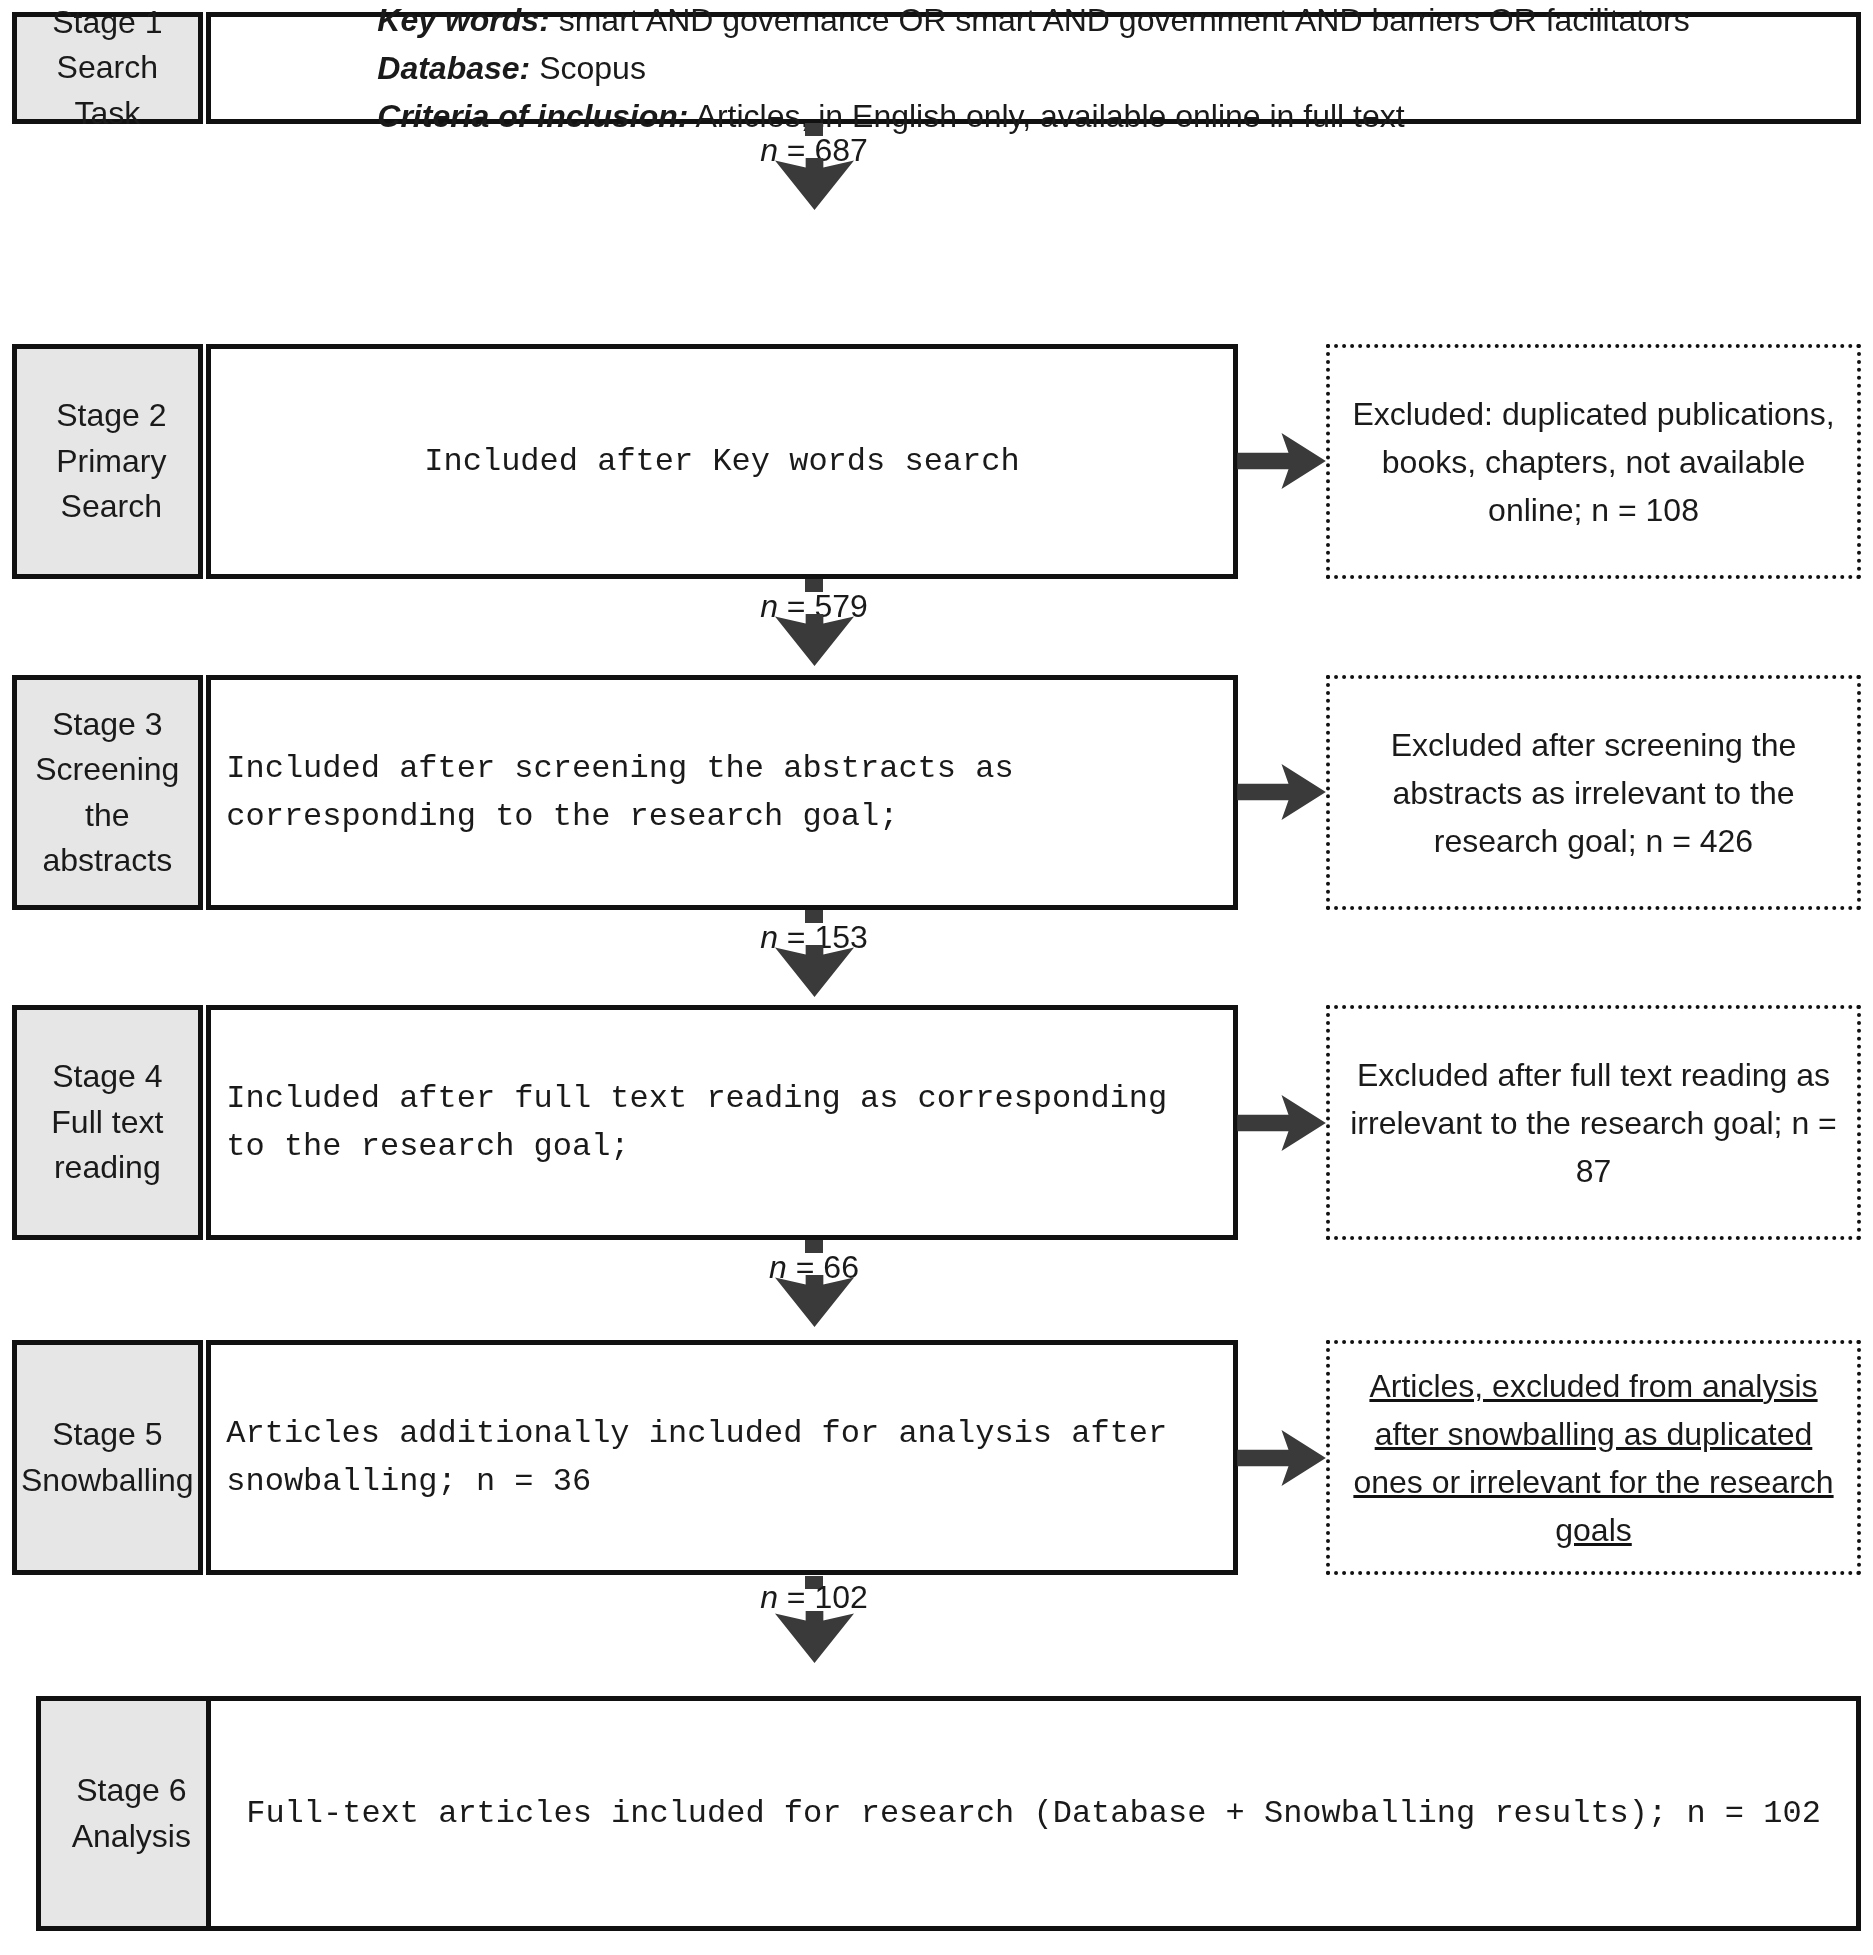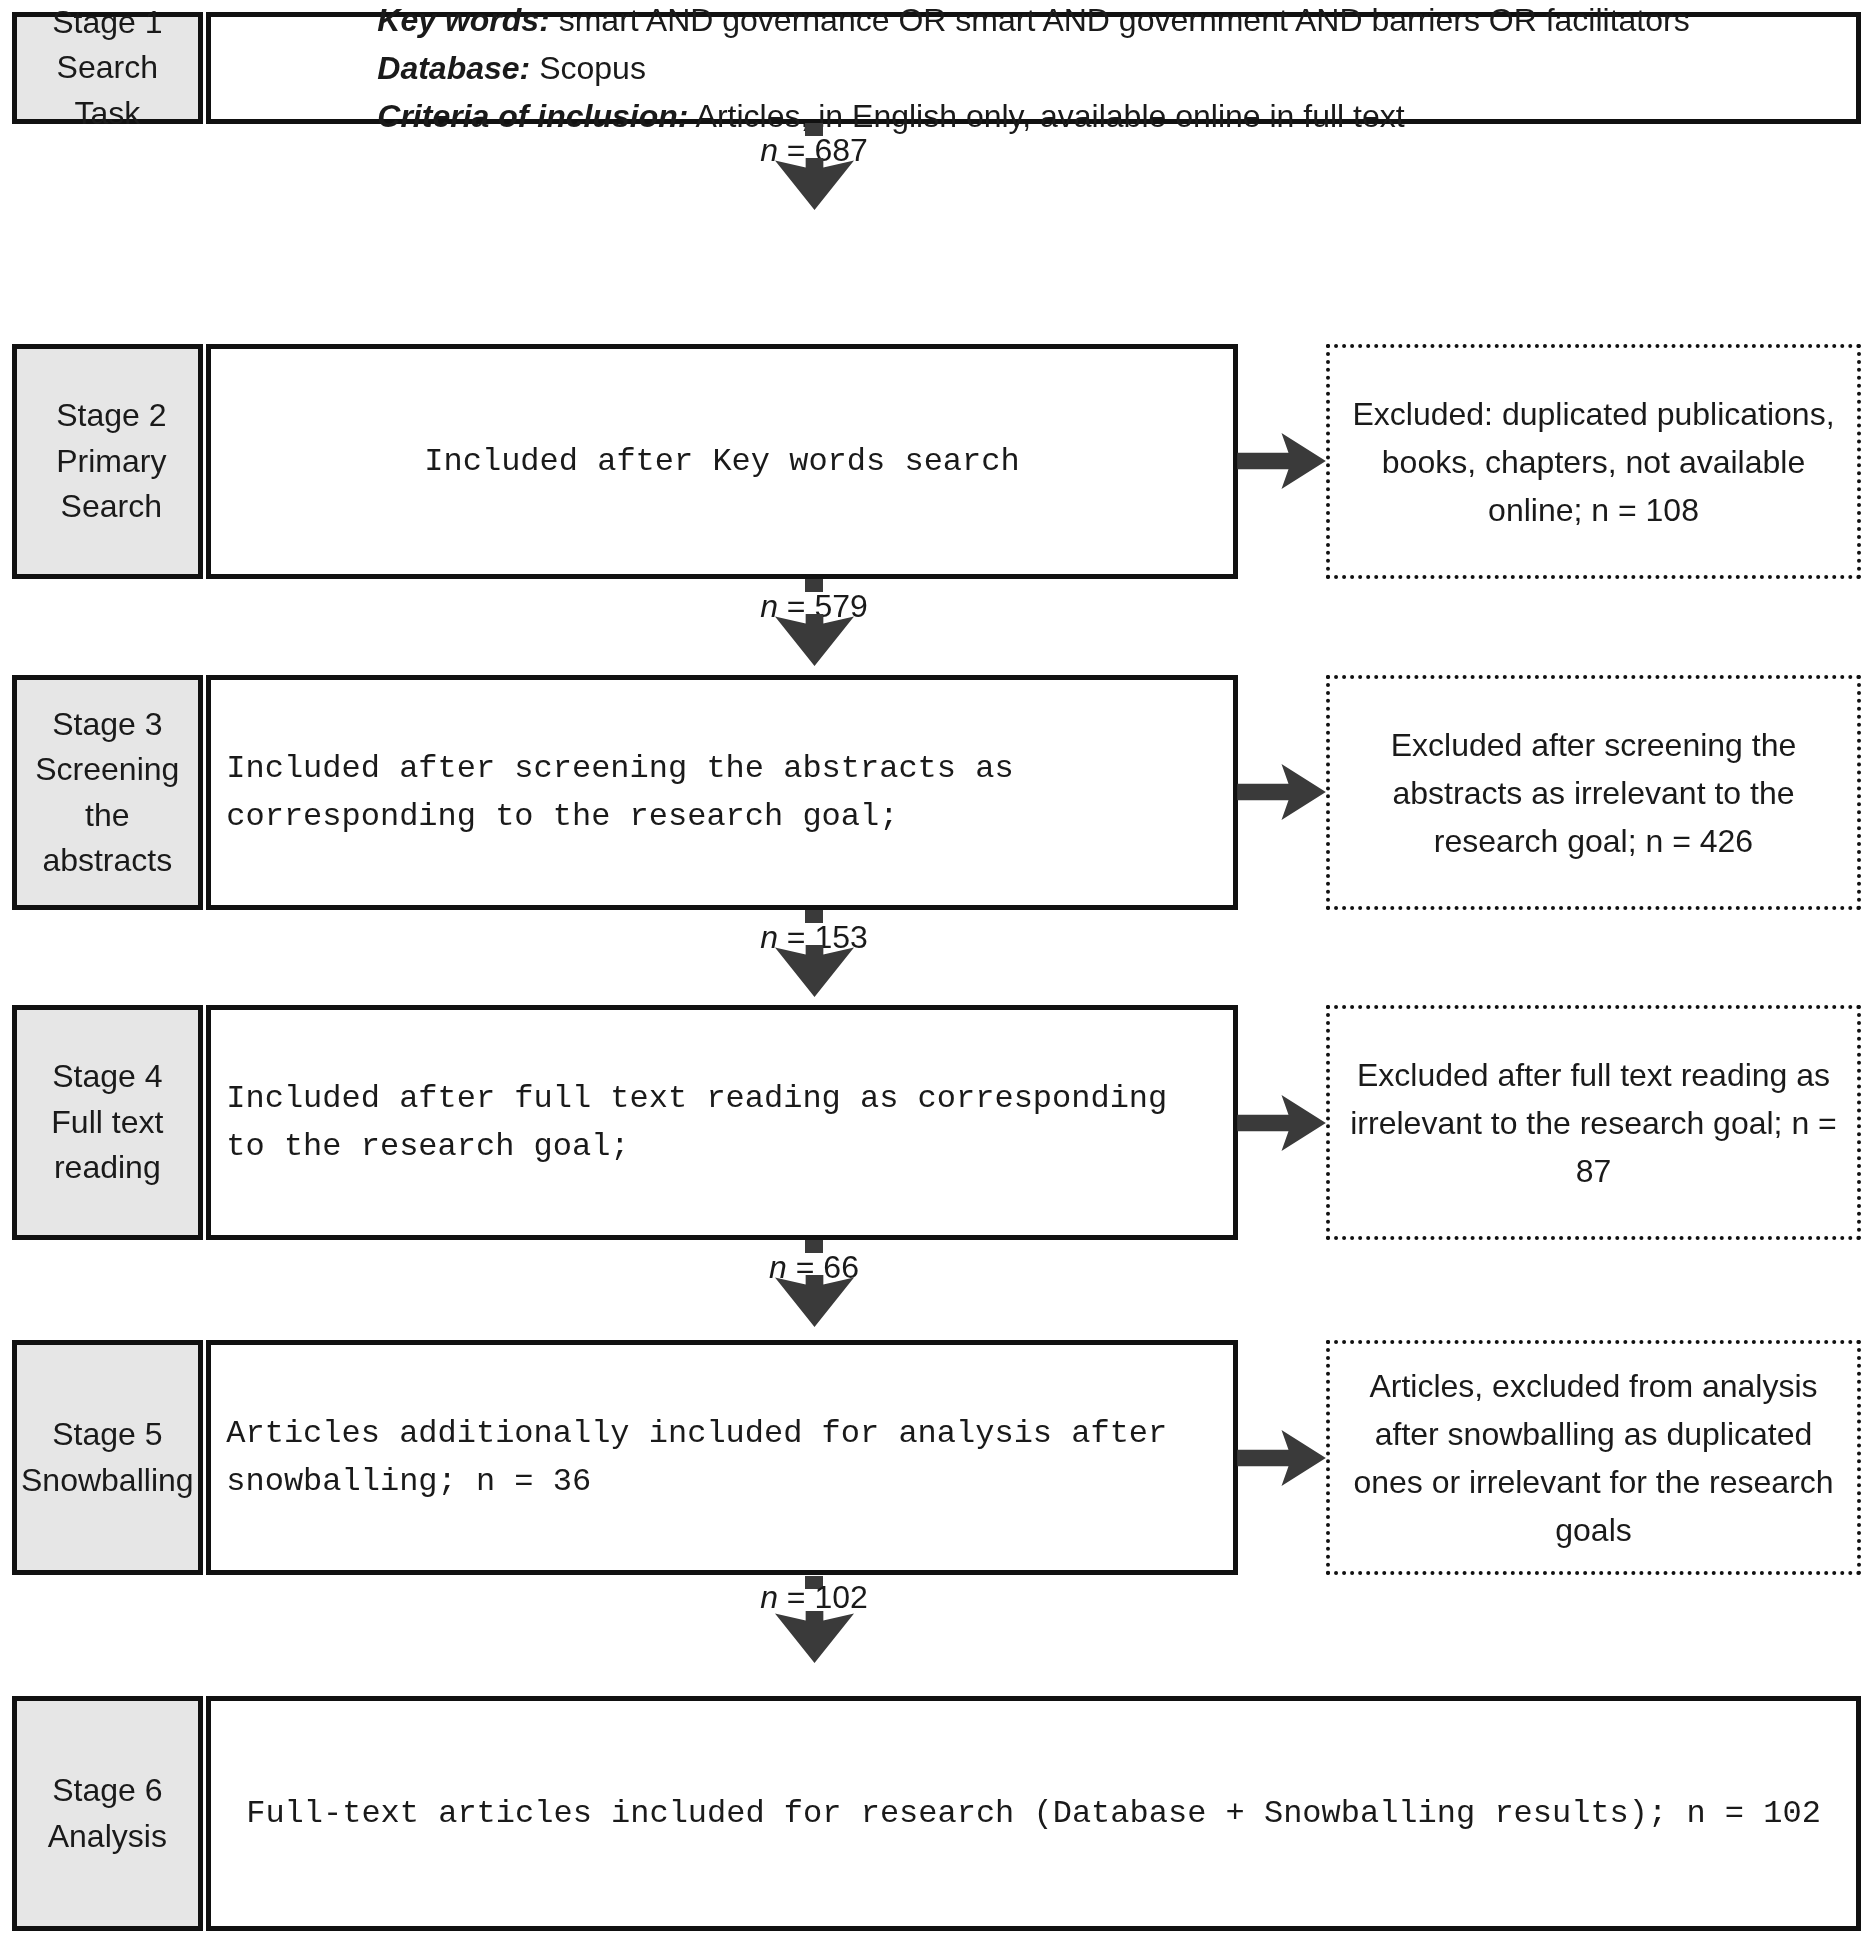--- a/index.html
+++ b/index.html
@@ -295,38 +295,38 @@
     </div>
   </div>
   <div class="stage-content-box" style="left:206px;top:1340px;width:1032px;height:235px;">
     <div class="stage-content-inner">Articles additionally included for analysis after snowballing; n = 36</div>
   </div>
   <div class="h-arrow" style="top:1430px;">
     <svg width="89" height="56" viewBox="0 0 152 96" xmlns="http://www.w3.org/2000/svg">
       <path d="M0 34 L88 34 L76 0 L152 48 L76 96 L88 62 L0 62 Z" fill="#3a3a3a"></path>
     </svg>
   </div>
-  <div class="excluded-box" style="top:1340px;height:235px;">
+  <div class="excluded-box" style="top:1340px;height:235px;text-decoration:underline;">
     <div class="excluded-inner">Articles, excluded from analysis after snowballing as duplicated ones or irrelevant for the research goals</div>
   </div>
 
   <div class="v-conn" style="top:1576px;height:53px;">
     <div class="v-stub"></div>
     <div class="v-label" style="top:5px;">
       <span class="ital">n</span>
       <span>= 102</span>
     </div>
     <div class="v-arrowhead" style="top:35px;">
       <svg width="79" height="52" viewBox="0 0 134 88" xmlns="http://www.w3.org/2000/svg">
         <path d="M0 4 L52 16 L52 0 L82 0 L82 16 L134 4 L67 88 Z" fill="#3a3a3a"></path>
       </svg>
     </div>
   </div>
 
-  <div class="stage-label-box" style="top:1696px;height:235px;">
+  <div class="stage-label-box" style="top:1696px;height:235px;margin-left:24px;">
     <div class="stage-label-inner">
       <div>Stage 6</div>
       <div>Analysis</div>
     </div>
   </div>
   <div class="stage-content-box" style="left:206px;top:1696px;width:1655px;height:235px;">
     <div class="stage-content-inner">
       <span>Full-text articles included for research (Database + Snowballing results); </span><span class="ital">n</span><span> </span><span>= 102</span>
     </div>
   </div>

